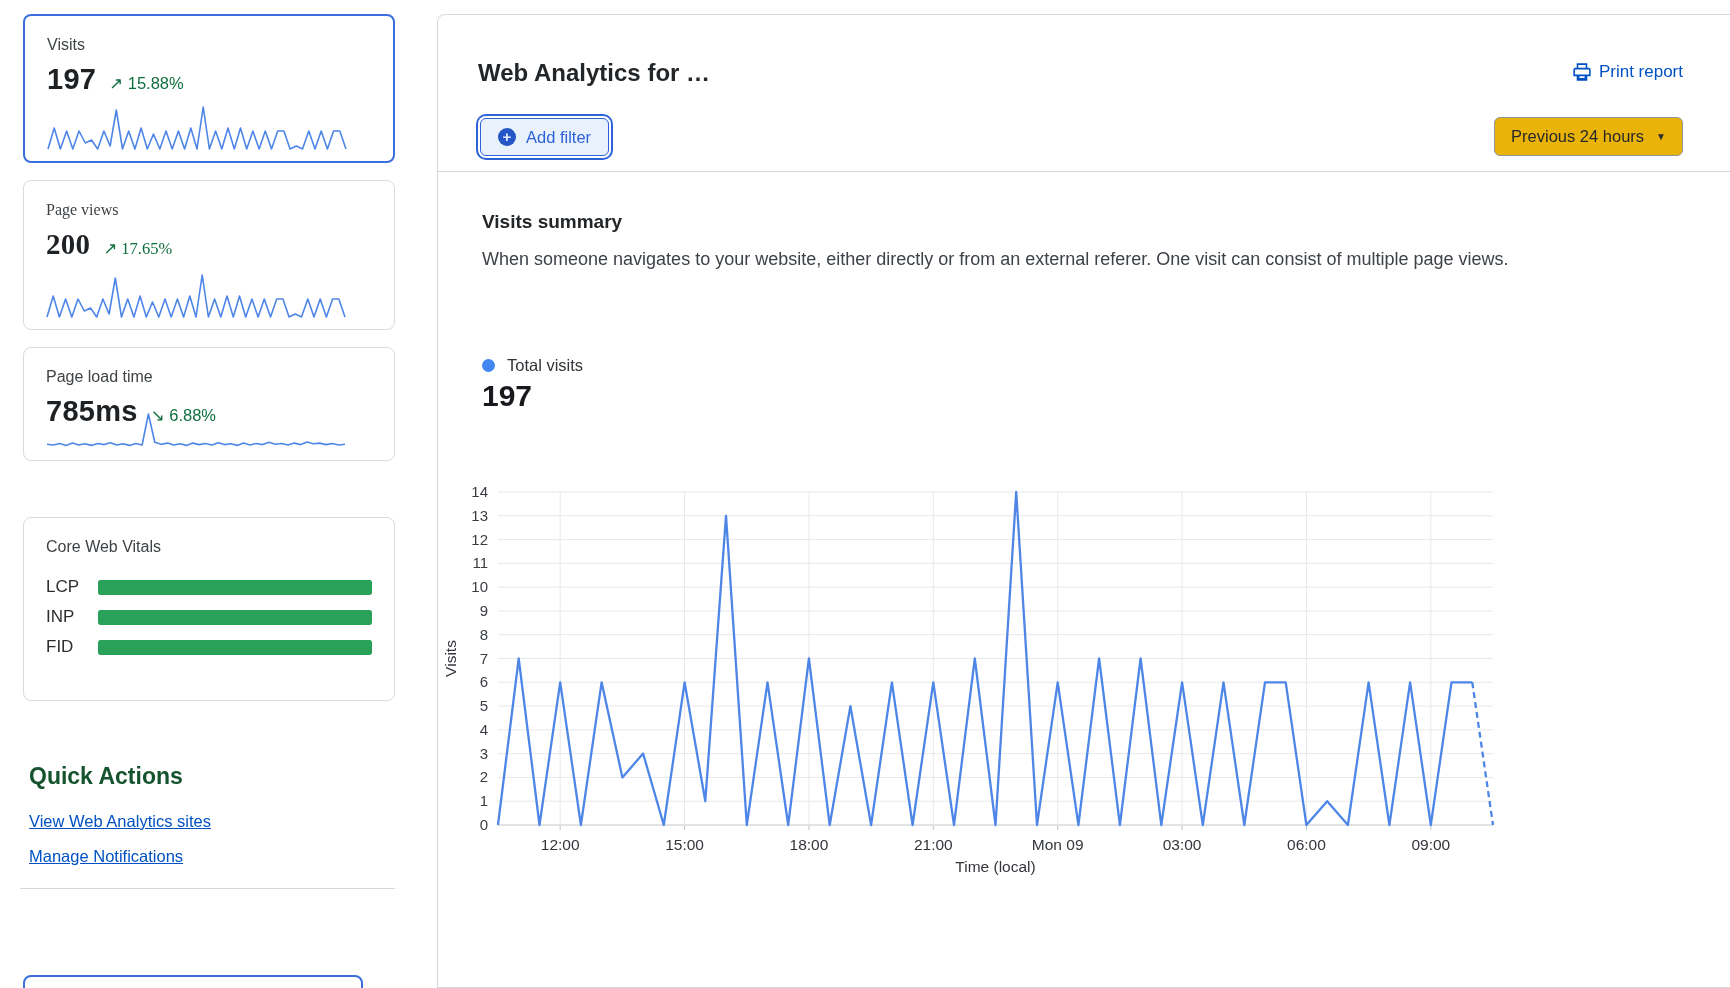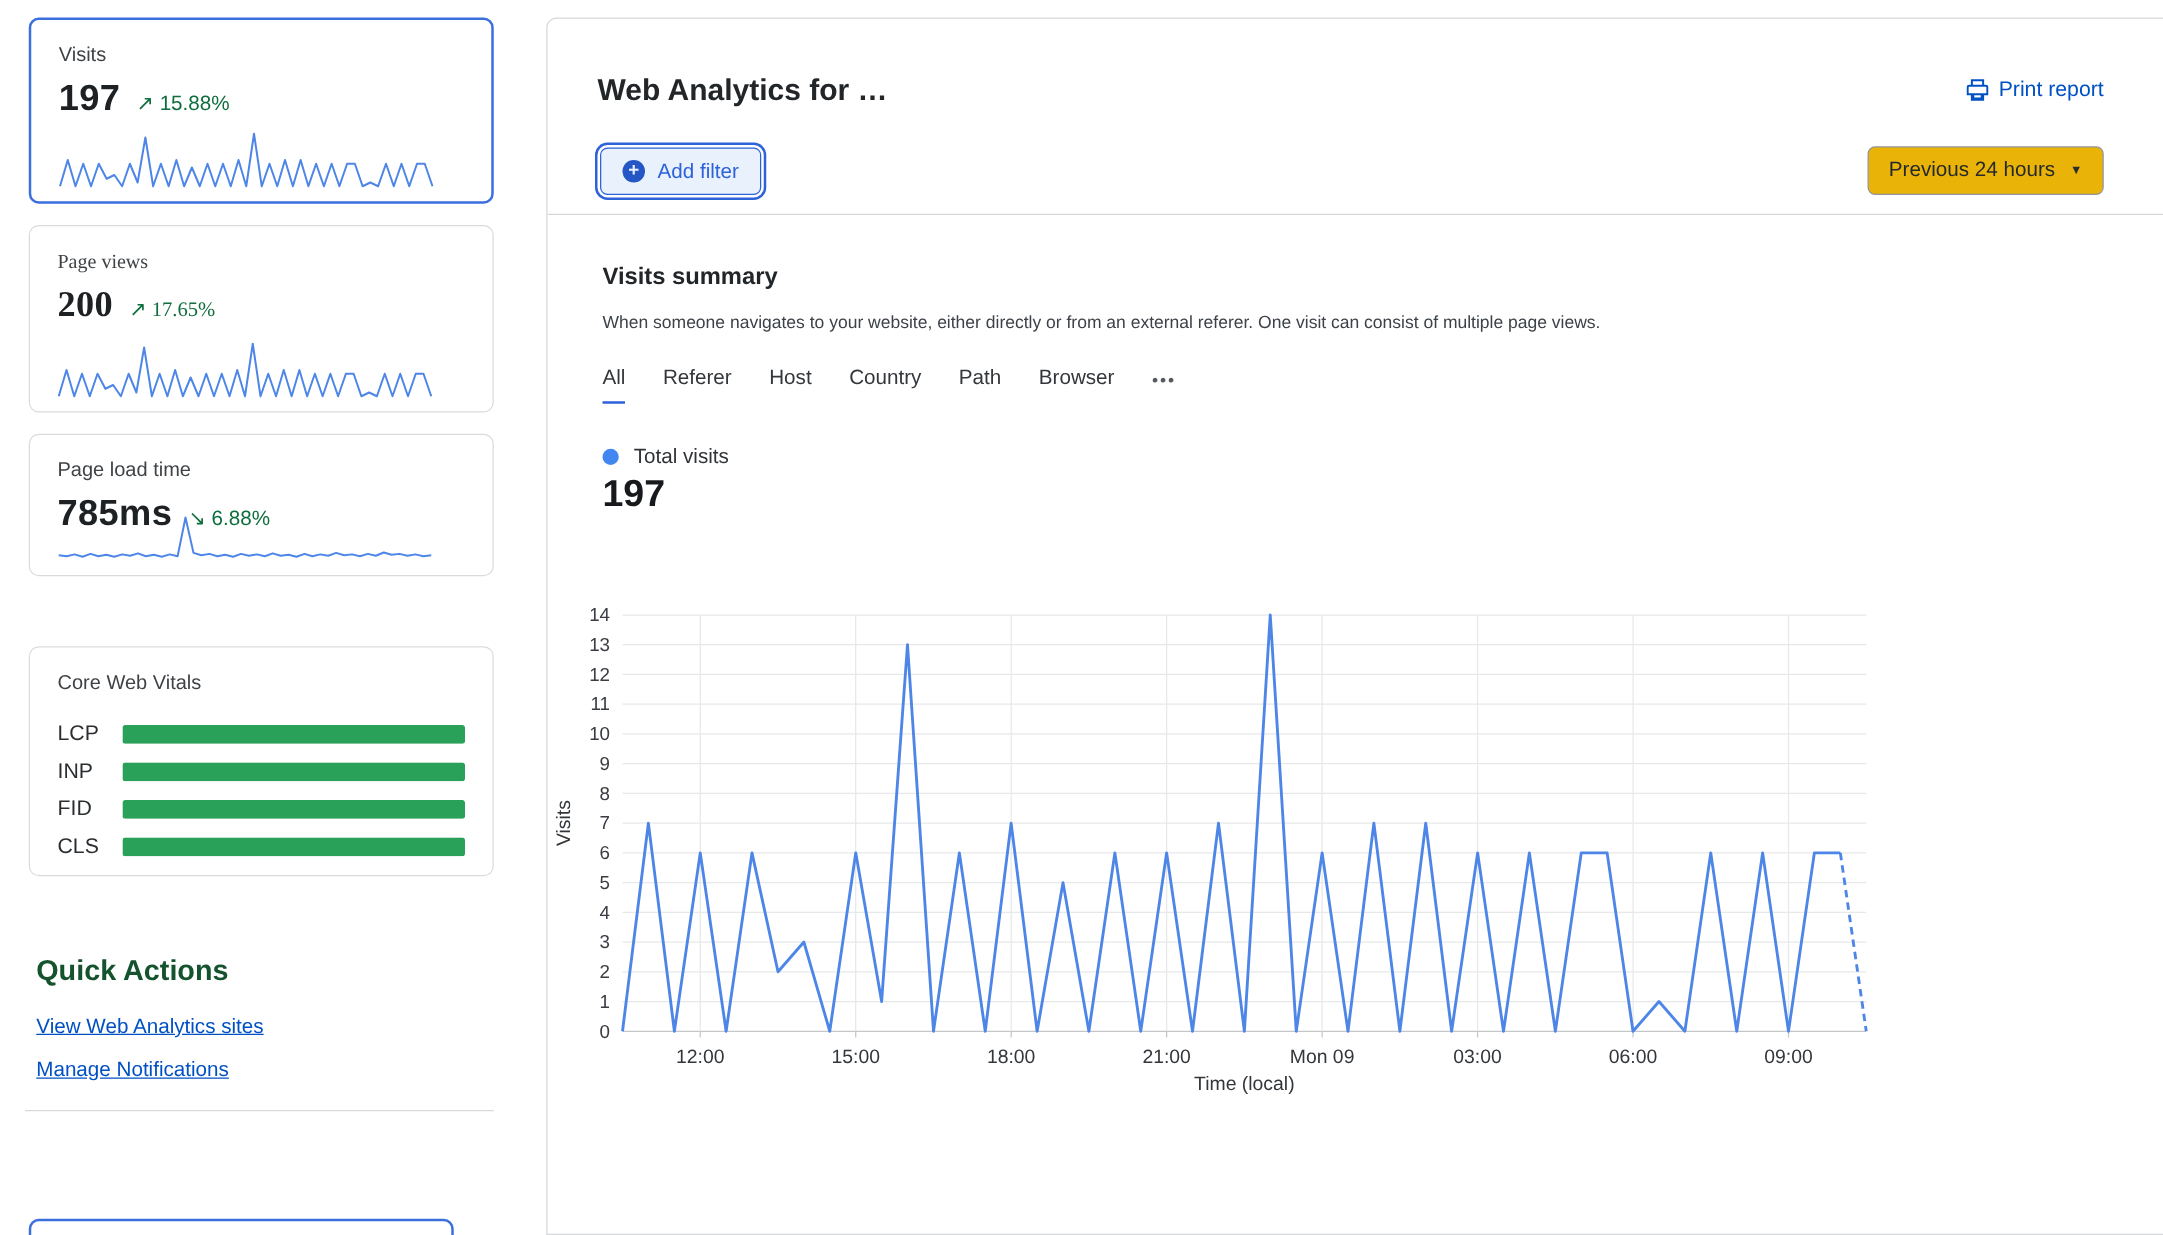--- a/index.html
+++ b/index.html
@@ -27,21 +27,21 @@
   .print-link { position:absolute; right:56px; top:47px; display:flex; align-items:center; gap:8px; color:#0051c3; font-size:17px; cursor:pointer; }
   .btn-filter { position:absolute; left:42px; top:103px; height:38px; display:flex; align-items:center; gap:10px;
     padding:0 17px; background:#e9f1fd; border:1px solid #2d62d9; border-radius:6px; color:#2d62d9; font-size:16.5px;
     box-shadow:0 0 0 2px #ffffff, 0 0 0 4px #2d62d9; cursor:pointer; }
   .plus-circle { width:18px; height:18px; border-radius:50%; background:#2456c5; color:#e9f1fd; font-size:15px; line-height:17px; text-align:center; font-weight:bold; }
   .btn-range { position:absolute; right:56px; top:102px; height:39px; display:flex; align-items:center; gap:12px;
     padding:0 16px; background:#eab308; border:1px solid #92959a; border-radius:6px; color:#26292c; font-size:16.5px; cursor:pointer; }
   .caret { font-size:10px; color:#2b2e31; }
   .panel-divider { position:absolute; left:0; top:156px; width:100%; height:1px; background:#d5d7d9; }
   .vs-title { position:absolute; left:44px; top:196px; font-size:19px; font-weight:bold; color:#232629; }
-  .vs-desc { position:absolute; left:44px; top:234px; font-size:14px; color:#3d4248; }
+  .vs-desc { position:absolute; left:44px; top:234px; font-size:18px; color:#3d4248; }
   .tabs { position:absolute; left:44px; top:278px; display:flex; gap:30px; font-size:16.5px; color:#33373b; }
   .tab { padding-bottom:9px; cursor:pointer; }
   .tab.active { border-bottom:2px solid #2d62d9; }
   .tab-more { color:#55595e; letter-spacing:1.5px; font-size:14px; cursor:pointer; padding-top:3px; }
   .legend { position:absolute; left:44px; top:341px; display:flex; align-items:center; gap:12px; font-size:16.5px; color:#303337; }
   .legend-dot { width:13px; height:13px; border-radius:50%; background:#4286f0; }
   .big-total { position:absolute; left:44px; top:364px; font-size:30px; font-weight:bold; color:#17191c; }
   .chart-wrap { position:absolute; left:0; top:455px; }
   text { font-family:"Liberation Sans", sans-serif; }
 </style>
@@ -95,26 +95,20 @@
         <div class="cwv-bar-track">
           <div class="cwv-bar" style="width: 100%; background: rgb(42, 161, 88);"></div>
         </div>
       </div>
       <div class="cwv-row">
         <div class="cwv-label">FID</div>
         <div class="cwv-bar-track">
           <div class="cwv-bar" style="width: 100%; background: rgb(42, 161, 88);"></div>
         </div>
       </div>
-      <div class="cwv-row">
-        <div class="cwv-label">CLS</div>
-        <div class="cwv-bar-track">
-          <div class="cwv-bar" style="width: 100%; background: rgb(42, 161, 88);"></div>
-        </div>
-      </div>
     </div>
 </div>
 
 <div class="qa-title">Quick Actions</div>
 <a class="qa-link" style="top:812px;">View Web Analytics sites</a>
 <a class="qa-link" style="top:847px;">Manage Notifications</a>
 <div class="sidebar-divider"></div>
 <div class="cutoff-card"></div>
 
 <div class="panel">
@@ -135,29 +129,20 @@
   <div class="btn-range">
     <span>Previous 24 hours</span>
     <span class="caret">▼</span>
   </div>
 
   <div class="panel-divider"></div>
 
   <div class="vs-title">Visits summary</div>
   <div class="vs-desc">When someone navigates to your website, either directly or from an external referer. One visit can consist of multiple page views.</div>
 
-  <div class="tabs">
-      <span class="tab active">All</span>
-      <span class="tab">Referer</span>
-      <span class="tab">Host</span>
-      <span class="tab">Country</span>
-      <span class="tab">Path</span>
-      <span class="tab">Browser</span>
-      <span class="tab-more">•••</span>
-    </div>
 
   <div class="legend">
     <span class="legend-dot"></span>
     <span>Total visits</span>
   </div>
   <div class="big-total">197</div>
 
   <div class="chart-wrap">
     <svg width="1130" height="420">
         <line x1="60" y1="355" x2="1055" y2="355" stroke="#c4c6c8" stroke-width="1"></line>

